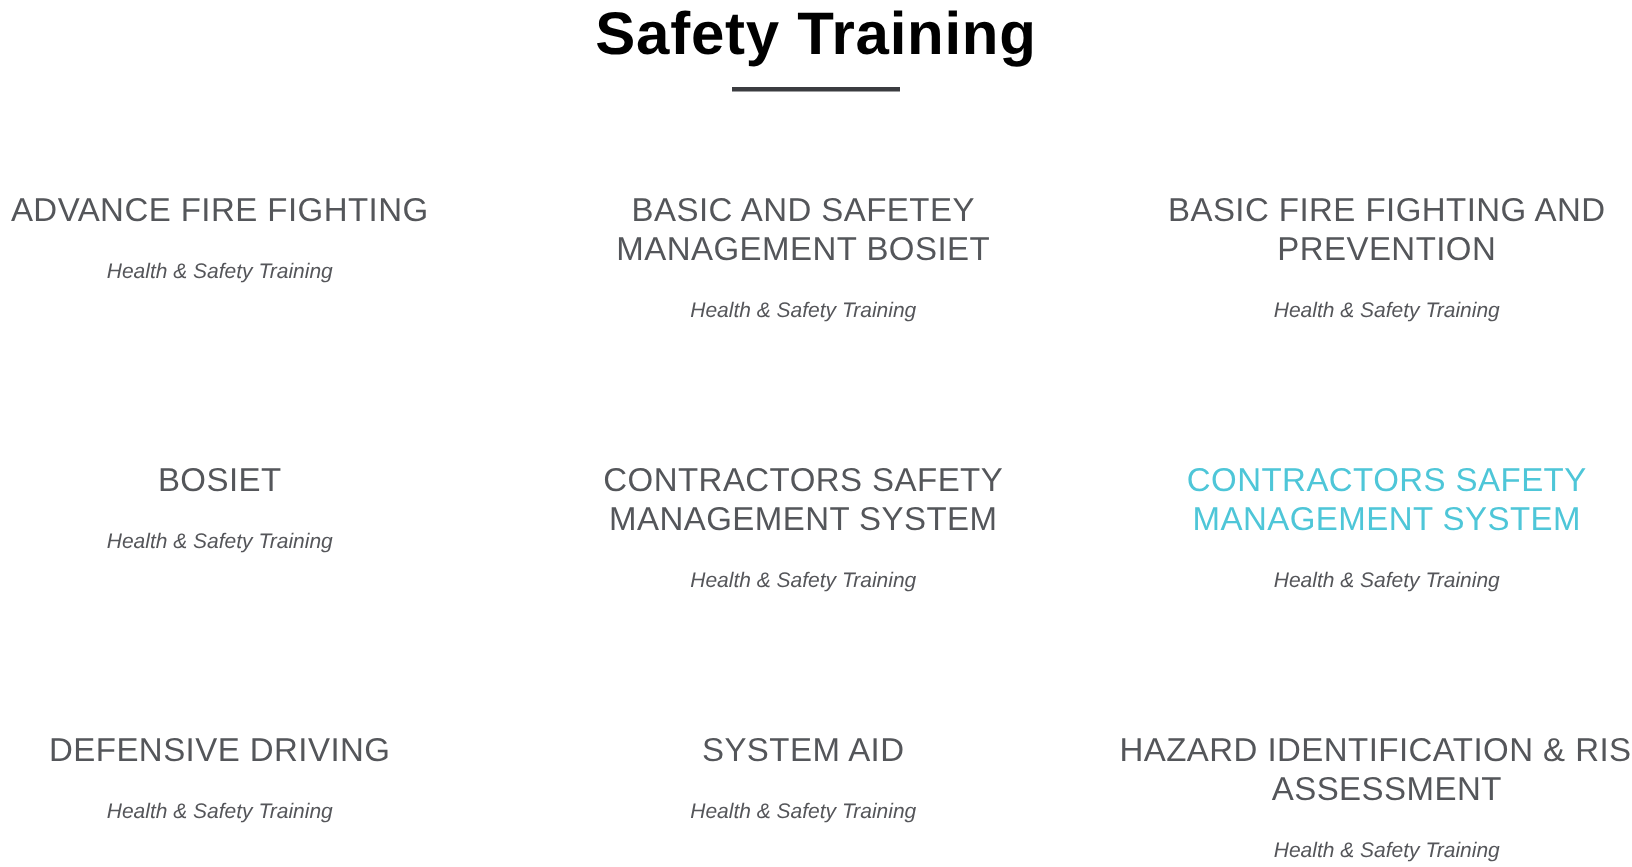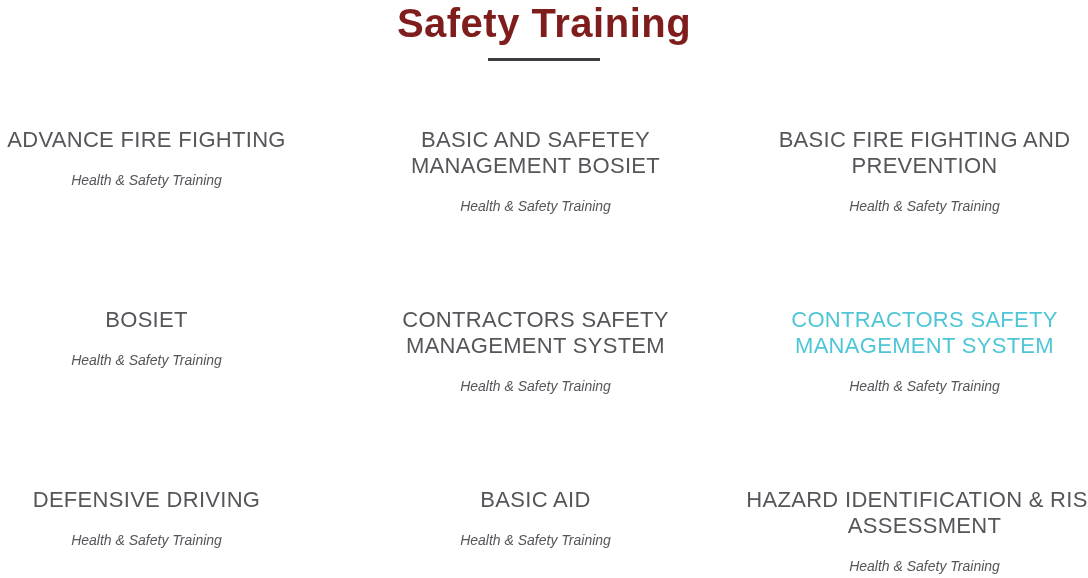--- a/index.html
+++ b/index.html
@@ -17,21 +17,21 @@
   }
   .page-header {
     text-align: center;
     padding-top: 0;
   }
   .page-title {
     margin: 0;
     font-size: 40px;
     line-height: 46px;
     font-weight: 700;
-    color: #7f1d1d;
+    color: #000000;
     letter-spacing: 0.5px;
   }
   .title-underline {
     width: 112px;
     height: 3px;
     background: #3b3c40;
     margin: 12px auto 0 auto;
   }
   .training-grid {
     display: grid;
@@ -106,21 +106,21 @@
     <a class="item-title">CONTRACTORS SAFETY MANAGEMENT SYSTEM</a>
     <div class="item-category">Health &amp; Safety Training</div>
   </div>
 
   <div class="training-item">
     <a class="item-title">DEFENSIVE DRIVING</a>
     <div class="item-category">Health &amp; Safety Training</div>
   </div>
 
   <div class="training-item">
-    <a class="item-title">BASIC AID</a>
+    <a class="item-title">SYSTEM AID</a>
     <div class="item-category">Health &amp; Safety Training</div>
   </div>
 
   <div class="training-item">
     <a class="item-title">HAZARD IDENTIFICATION &amp; RISK ASSESSMENT</a>
     <div class="item-category">Health &amp; Safety Training</div>
   </div>
 
 </div>
 

